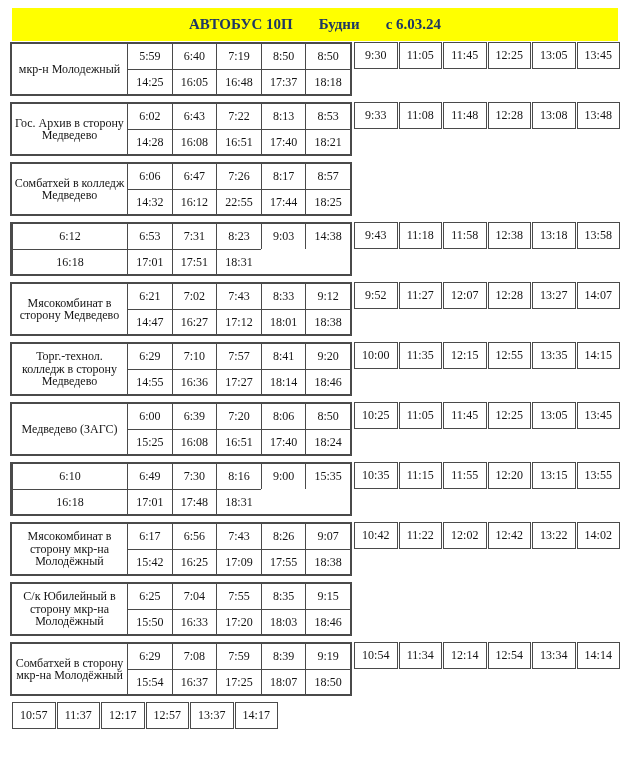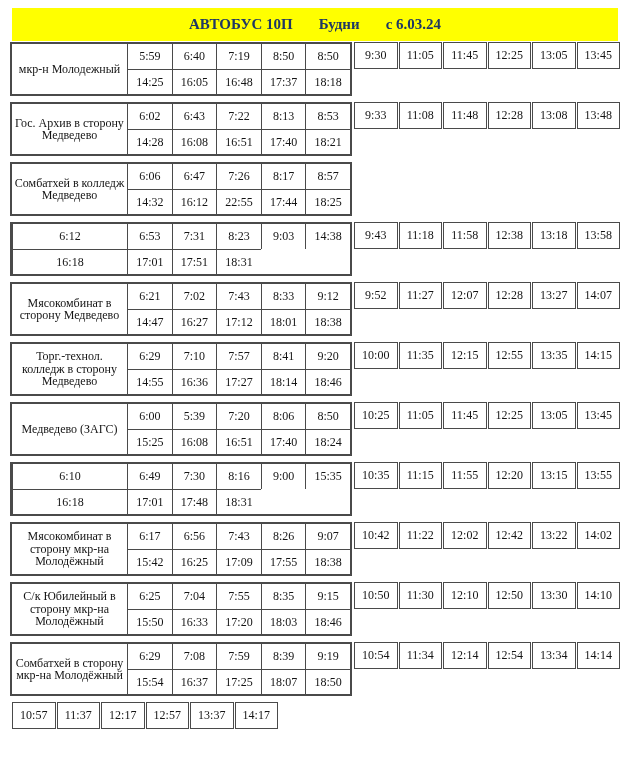--- a/index.html
+++ b/index.html
@@ -182,21 +182,21 @@
     <div class="xc">12:55</div>
     <div class="xc">13:35</div>
     <div class="xc">14:15</div>
   </div>
 </div>
 
 <div class="block">
   <div class="mainbox">
     <div class="stop">Медведево (ЗАГС)</div>
     <div class="tc">6:00</div>
-    <div class="tc">5:39</div>
+    <div class="tc">6:39</div>
     <div class="tc">7:20</div>
     <div class="tc">8:06</div>
     <div class="tc">8:50</div>
     <div class="tc">15:25</div>
     <div class="tc">16:08</div>
     <div class="tc">16:51</div>
     <div class="tc">17:40</div>
     <div class="tc">18:24</div>
   </div>
   <div class="extras">
@@ -263,28 +263,20 @@
     <div class="tc">7:04</div>
     <div class="tc">7:55</div>
     <div class="tc">8:35</div>
     <div class="tc">9:15</div>
     <div class="tc">15:50</div>
     <div class="tc">16:33</div>
     <div class="tc">17:20</div>
     <div class="tc">18:03</div>
     <div class="tc">18:46</div>
   </div>
-  <div class="extras">
-    <div class="xc">10:50</div>
-    <div class="xc">11:30</div>
-    <div class="xc">12:10</div>
-    <div class="xc">12:50</div>
-    <div class="xc">13:30</div>
-    <div class="xc">14:10</div>
-  </div>
 </div>
 
 <div class="block">
   <div class="mainbox">
     <div class="stop">Сомбатхей в сторону мкр-на Молодёжный</div>
     <div class="tc">6:29</div>
     <div class="tc">7:08</div>
     <div class="tc">7:59</div>
     <div class="tc">8:39</div>
     <div class="tc">9:19</div>

